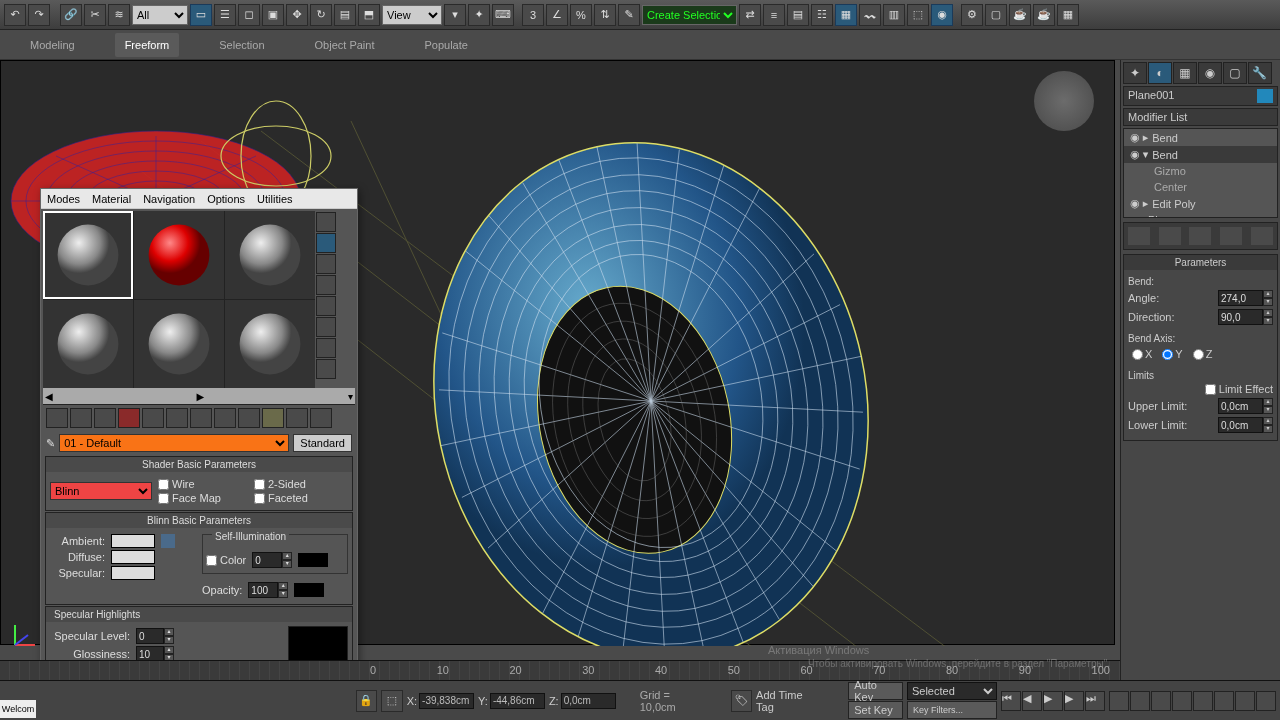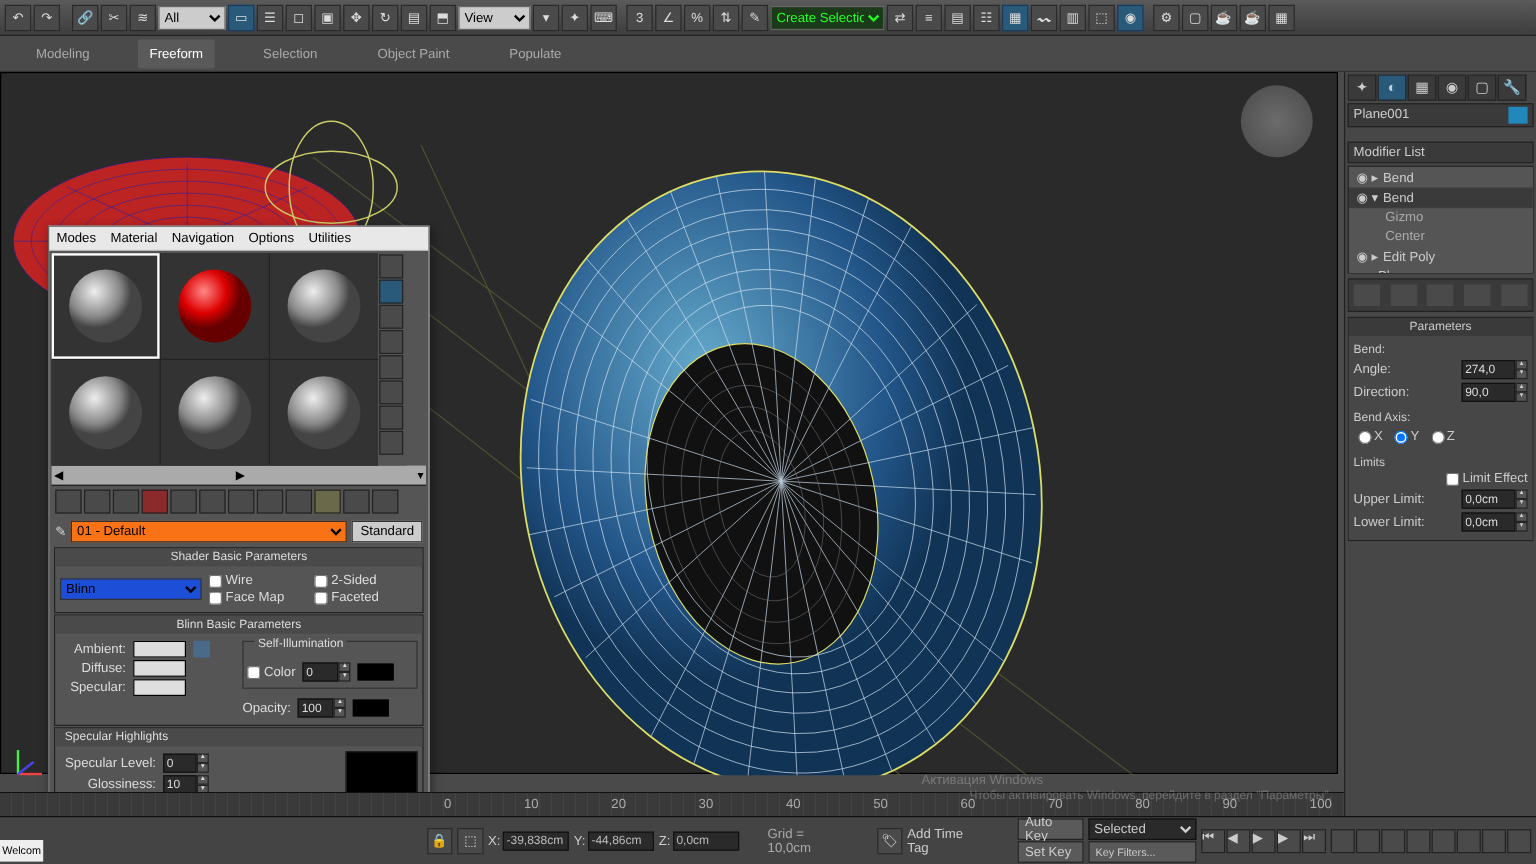--- a/index.html
+++ b/index.html
@@ -17,21 +17,21 @@
 
 .viewport { position:absolute; left:0; top:60px; width:1115px; height:585px; background:#2a2a2a; border:1px solid #000; }
 .viewport-label { position:absolute; left:4px; top:4px; font-size:10px; color:#ccc; background:rgba(60,60,60,.6); padding:2px 4px; }
 .viewport-label .rp { color:#d88; }
 .viewcube { position:absolute; right:20px; top:10px; width:60px; height:60px; background:radial-gradient(circle,#888,#555); border-radius:50%; opacity:.7; }
 
 .rpanel { position:absolute; right:0; top:60px; width:160px; height:660px; background:#474747; border-left:1px solid #222; padding:2px; }
 .rpanel-tabs { display:flex; gap:1px; margin-bottom:2px; }
 .rpanel-tabs span { width:24px; height:22px; background:#3a3a3a; border:1px solid #222; display:flex; align-items:center; justify-content:center; font-size:12px; }
 .rpanel-tabs span.on { background:#2a5a7a; }
-.obj-name { background:#3a3a3a; padding:2px 4px; margin-bottom:12px; border:1px solid #222; display:flex; }
+.obj-name { background:#3a3a3a; padding:2px 4px; margin-bottom:2px; border:1px solid #222; display:flex; }
 .obj-name span:first-child { flex:1; }
 .obj-color { width:16px; height:14px; background:#28b; }
 .mod-list { background:#3a3a3a; padding:2px 4px; border:1px solid #222; margin-bottom:2px; }
 .mod-stack { background:#555; border:1px solid #222; height:90px; overflow:auto; margin-bottom:4px; }
 .mod-stack div { padding:2px 6px; display:flex; align-items:center; gap:4px; }
 .mod-stack .sub { padding-left:30px; color:#aaa; }
 .mod-row-icons { display:flex; gap:1px; justify-content:space-around; padding:4px 0; border:1px solid #222; background:#3a3a3a; margin-bottom:4px; }
 .mod-row-icons span { width:22px; height:18px; background:#4a4a4a; }
 .rollout { border:1px solid #222; margin-bottom:4px; }
 .rollout-head { background:#3a3a3a; text-align:center; padding:2px; font-size:10px; }
@@ -68,21 +68,21 @@
 .mat-tools span { width:22px; height:20px; background:#4a4a4a; border:1px solid #222; }
 .mat-tools span.red { background:#8a2a2a; }
 .mat-tools span.on { background:#6a6a4a; }
 .mat-name-row { display:flex; align-items:center; gap:4px; padding:3px; background:#555; }
 .mat-name-row select { flex:1; height:18px; background:#f97316; color:#000; border:1px solid #333; font-size:11px; }
 .mat-name-row button { height:18px; padding:0 6px; font-size:11px; background:#ccc; border:1px solid #333; }
 .mat-rollout { background:#555; margin:1px 2px; border:1px solid #222; }
 .mat-rollout-head { background:#4a4a4a; color:#ddd; text-align:center; font-size:10px; padding:2px; }
 .mat-rollout-body { padding:4px; color:#ddd; }
 .mat-rollout-body .row { display:flex; align-items:center; gap:6px; margin:2px 0; }
-.shader-sel { width:118px; height:18px; background:#1d4ed8; color:#000; border:1px solid #333; font-size:11px; }
+.shader-sel { width:102px; height:18px; background:#ef4444; color:#000; border:1px solid #333; font-size:11px; }
 .chk-row { display:flex; align-items:center; gap:3px; font-size:11px; }
 .swatch { width:44px; height:14px; background:#ddd; border:1px solid #000; }
 .swatch.small { width:30px; }
 .swatch.black { background:#000; }
 .col-lbl { width:55px; text-align:right; font-size:11px; }
 fieldset { border:1px solid #333; padding:3px; margin:2px 0; }
 fieldset .leg { position:relative; top:-8px; background:#555; padding:0 3px; font-size:10px; margin-left:6px; }
 .highlight-preview { width:60px; height:60px; background:#000; border:1px solid #222; margin-left:auto; }
 
 .timeline { position:absolute; left:0; bottom:40px; width:1120px; height:20px; background:#3a3a3a; border-top:1px solid #111; }

